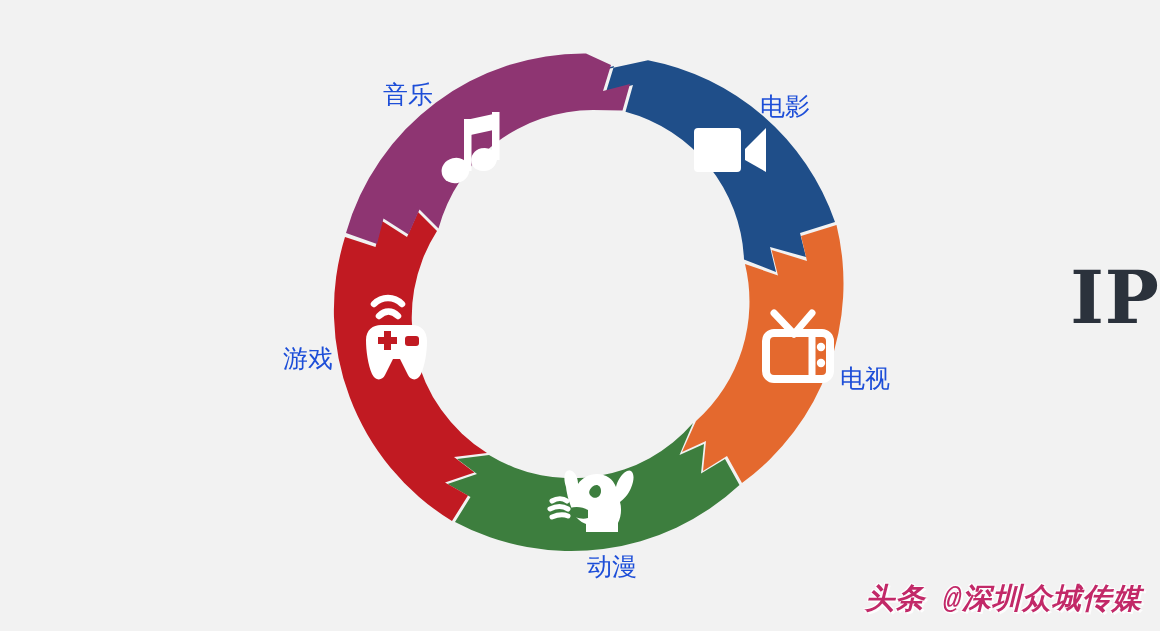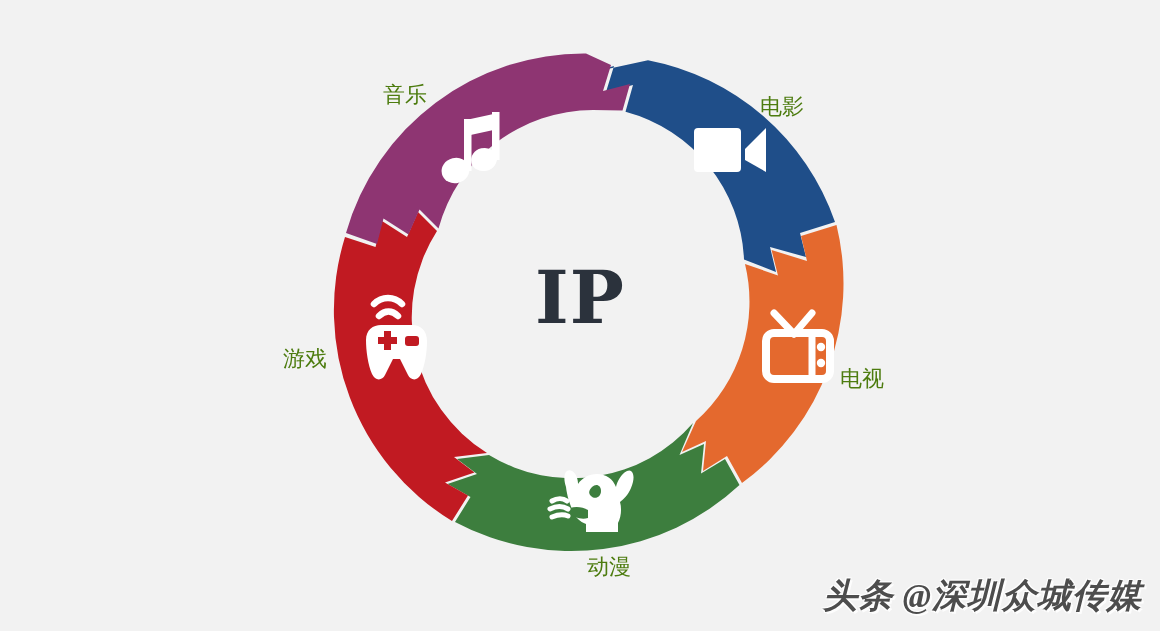--- a/index.html
+++ b/index.html
@@ -26,53 +26,53 @@
     left: 0; top: 0;
     width: 1160px;
     height: 631px;
     display: block;
   }
   .center-label {
     position: absolute;
     left: 0;
     top: 255px;
     width: 1160px;
-    text-align: center;
+    text-align: right;
     font-family: "DejaVu Serif", "Liberation Serif", serif;
     font-weight: bold;
     font-size: 72px;
     letter-spacing: 1px;
     color: #2b323c;
     line-height: 86px;
     user-select: none;
   }
   .seg-label {
     position: absolute;
     font-family: "DejaVu Sans", "Liberation Sans", sans-serif;
-    font-size: 22px;
-    color: #4d7c0f;
+    font-size: 25px;
+    color: #1d4ed8;
     white-space: nowrap;
     line-height: 30px;
     user-select: none;
   }
   .lbl-music   { left: 383px; top: 80px;  }
   .lbl-movie   { left: 760px; top: 92px; font-family: Liberation Serif, serif;  }
   .lbl-tv      { left: 840px; top: 364px; }
   .lbl-anime   { left: 577px; top: 552px; margin-left: 10px; }
   .lbl-game    { left: 283px; top: 344px; text-align: right; }
 
   .watermark {
     position: absolute;
     right: 18px;
     bottom: 12px;
-    font-family: Liberation Serif, serif;
-    font-size: 34px;
+    font-family: Liberation Mono, monospace;
+    font-size: 29px;
     font-weight: bold;
     font-style: italic;
-    color: #404040;
+    color: #be185d;
     text-shadow: 2px 2px 0 #ffffff, -1px -1px 0 #ffffff, 1px -1px 0 #ffffff, -1px 1px 0 #ffffff;
     letter-spacing: 1px;
     white-space: nowrap;
     user-select: none;
     opacity: 0.92;
   }
 </style>
 </head>
 <body style="background: rgb(242, 242, 242);">
 

